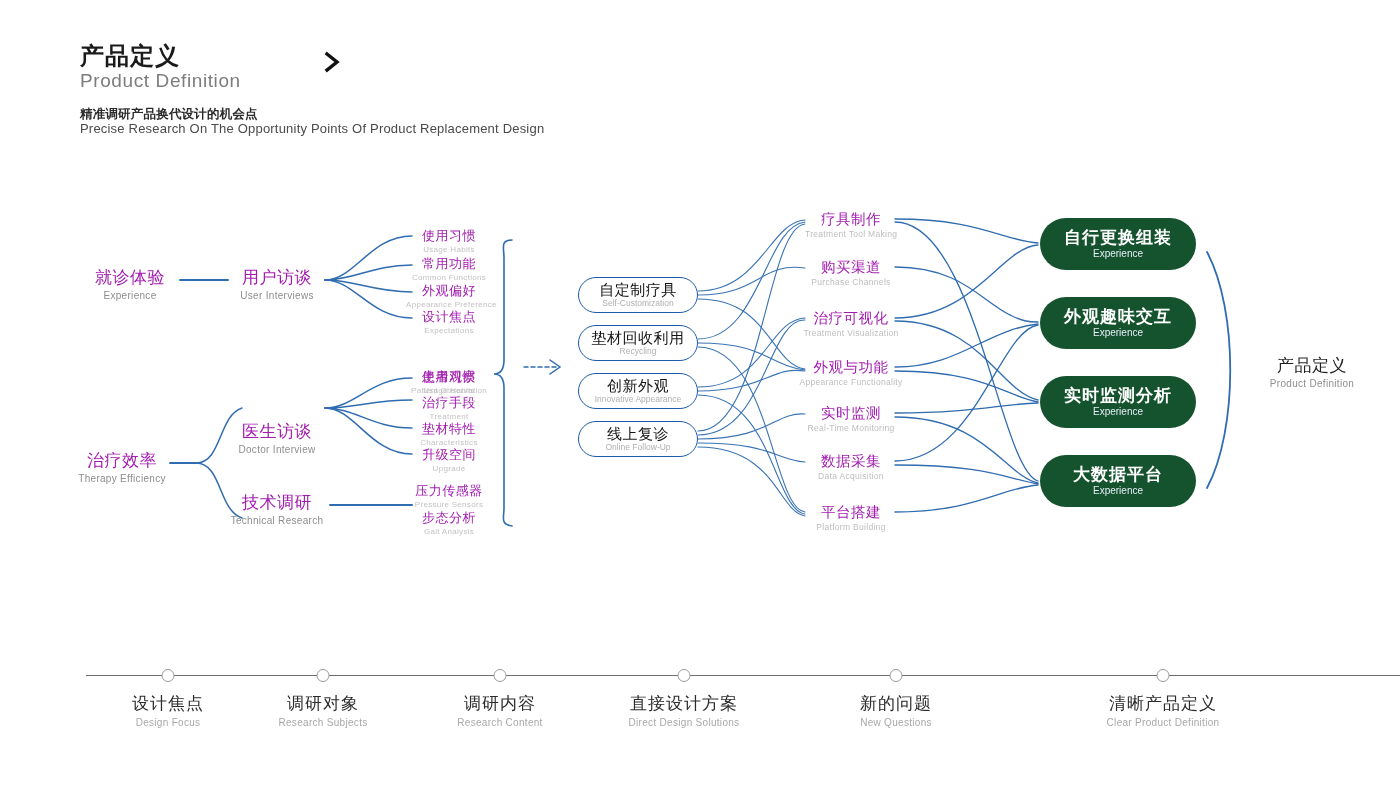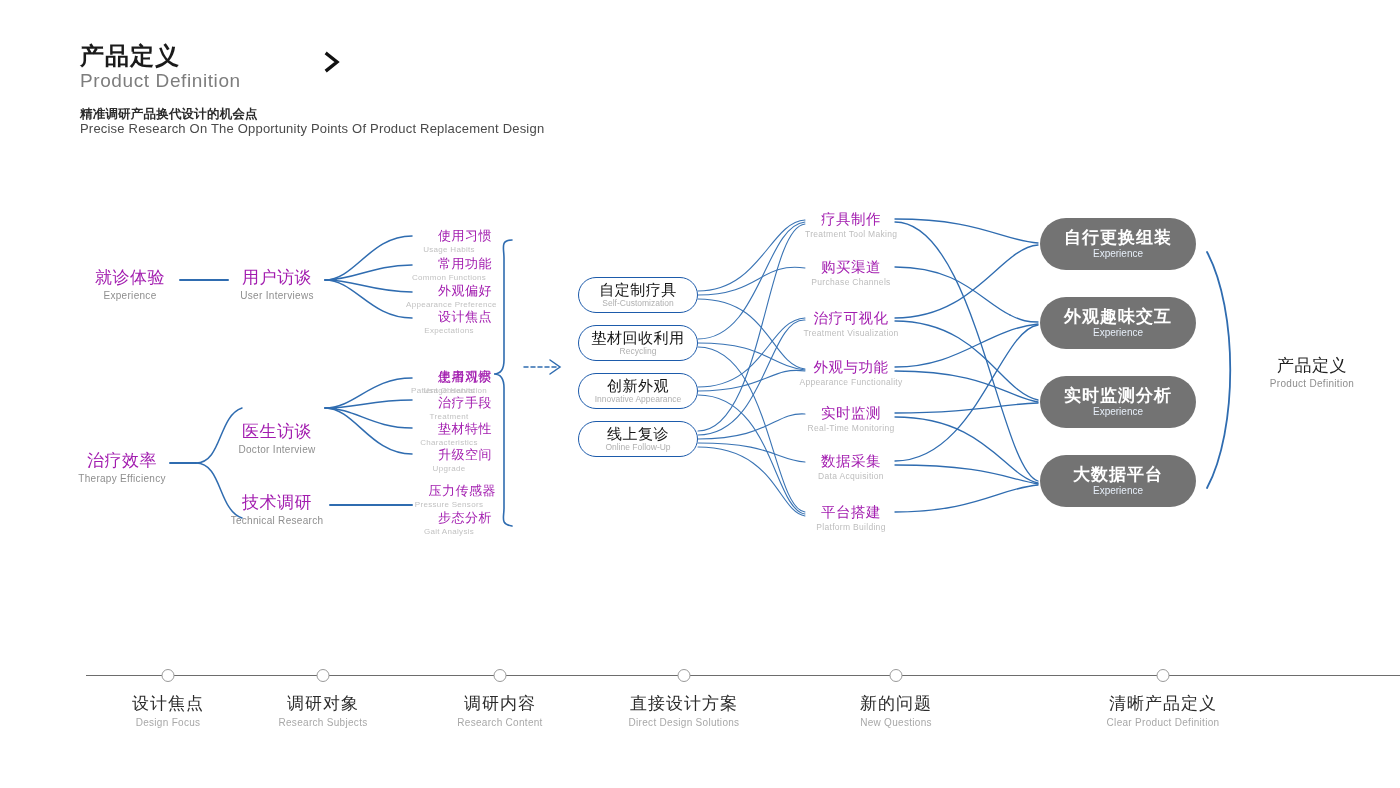--- a/index.html
+++ b/index.html
@@ -40,21 +40,21 @@
   .node { position: absolute; text-align: center; white-space: nowrap; }
   .node .cn { display: block; color: #a21caf; letter-spacing: 0.5px; }
   .node .en { display: block; color: #b6b6b6; letter-spacing: 0.3px; font-weight: 300; }
 
   .lvl1 .cn { font-size: 17px; font-weight: 500; }
   .lvl1 .en { font-size: 10px; margin-top: 1px; color: #8e8e8e; }
 
   .lvl2 .cn { font-size: 17px; font-weight: 500; }
   .lvl2 .en { font-size: 10px; margin-top: 1px; color: #8e8e8e; }
 
-  .lvl3 .cn { font-size: 13px; font-weight: 500; text-align: right; }
+  .lvl3 .cn { font-size: 13px; font-weight: 500; }
   .lvl3 .en { font-size: 8px; margin-top: 0px; color: #c2c2c2; }
 
   .lvl4 .cn { font-size: 14.5px; font-weight: 500; }
   .lvl4 .en { font-size: 8.5px; margin-top: 0px; color: #bdbdbd; }
 
   .lvl-final .cn { font-size: 17px; font-weight: 500; color:#1f1f1f; }
   .lvl-final .en { font-size: 10px; color: #8e8e8e; margin-top:1px; }
 
   
   .pill {
@@ -68,21 +68,21 @@
     white-space: nowrap;
   }
   .pill .cn { font-size: 15px; font-weight: 500; color: #141414; letter-spacing: 0.5px; line-height: 1.05; }
   .pill .en { font-size: 8.5px; color: #b0b0b0; font-weight: 300; line-height: 1.1; margin-top:1px; }
 
   
   .solidbox {
     position: absolute;
     width: 156px; height: 52px;
     border-radius: 26px;
-    background: #737373;
+    background: #14532d;
     display: flex; flex-direction: column;
     align-items: center; justify-content: center;
     white-space: nowrap;
   }
   .solidbox .cn { font-size: 17px; font-weight: bold; color: #ffffff; letter-spacing: 1px; line-height: 1.1; }
   .solidbox .en { font-size: 10px; color: #e6eef8; font-weight: 300; margin-top: 1px; }
 
   
   #timeline { position: absolute; left: 0; top: 650px; width: 1400px; height: 110px; margin-left: 46px; }
   .tl-line {

